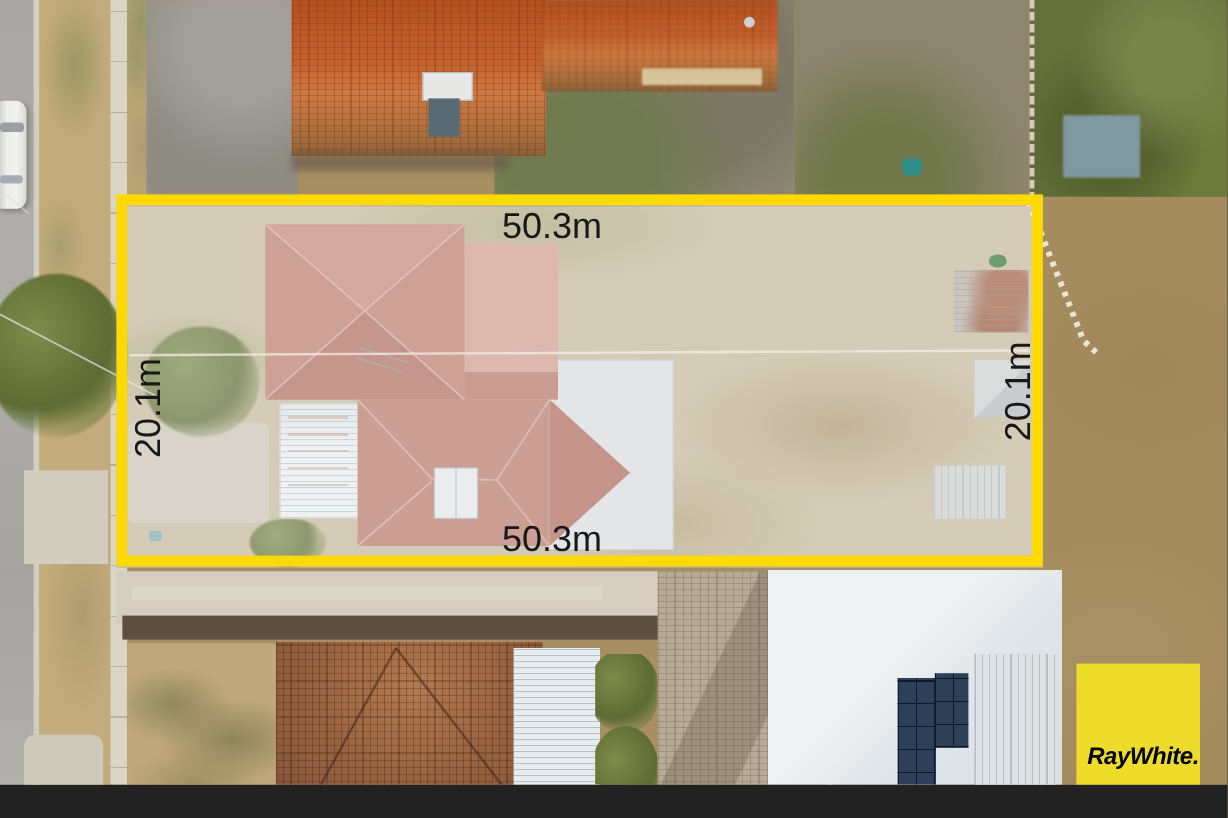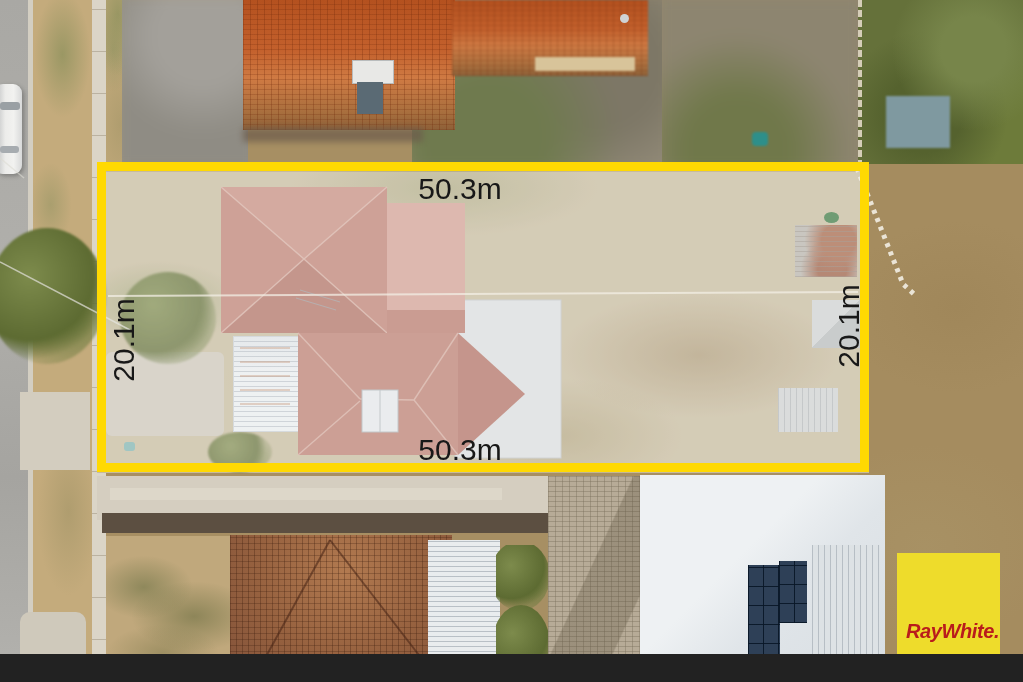--- a/index.html
+++ b/index.html
@@ -91,21 +91,21 @@
     font-family:"Liberation Sans",sans-serif;white-space:nowrap;
   }
   .dimV{transform:translate(-50%,-50%) rotate(-90deg);transform-origin:center;}
   .area{
     color:#141414;font-family:"Liberation Serif",serif;font-size:54px;line-height:54px;
     white-space:nowrap;transform:translate(-50%,-50%);
   }
   .area sup{font-size:32px;line-height:0;vertical-align:18px;}
   .logoBox{background:#eedc2b;}
   .logoText{
-    position:absolute;left:9px;bottom:14px;color:#b91c1c;font-size:20px;
+    position:absolute;left:9px;bottom:14px;color:#000000;font-size:20px;
     font-weight:bold;font-style:italic;letter-spacing:-.4px;white-space:nowrap;
   }
   .disclaimer{
     color:#0e0e0e;font-style:italic;font-weight:600;font-size:20px;white-space:nowrap;
     text-shadow:0 0 3px #fff,0 0 3px #fff,0 0 5px #fff,1px 1px 2px #fff,-1px -1px 2px #fff;
   }
 </style>
 </head>
 <body>
 

